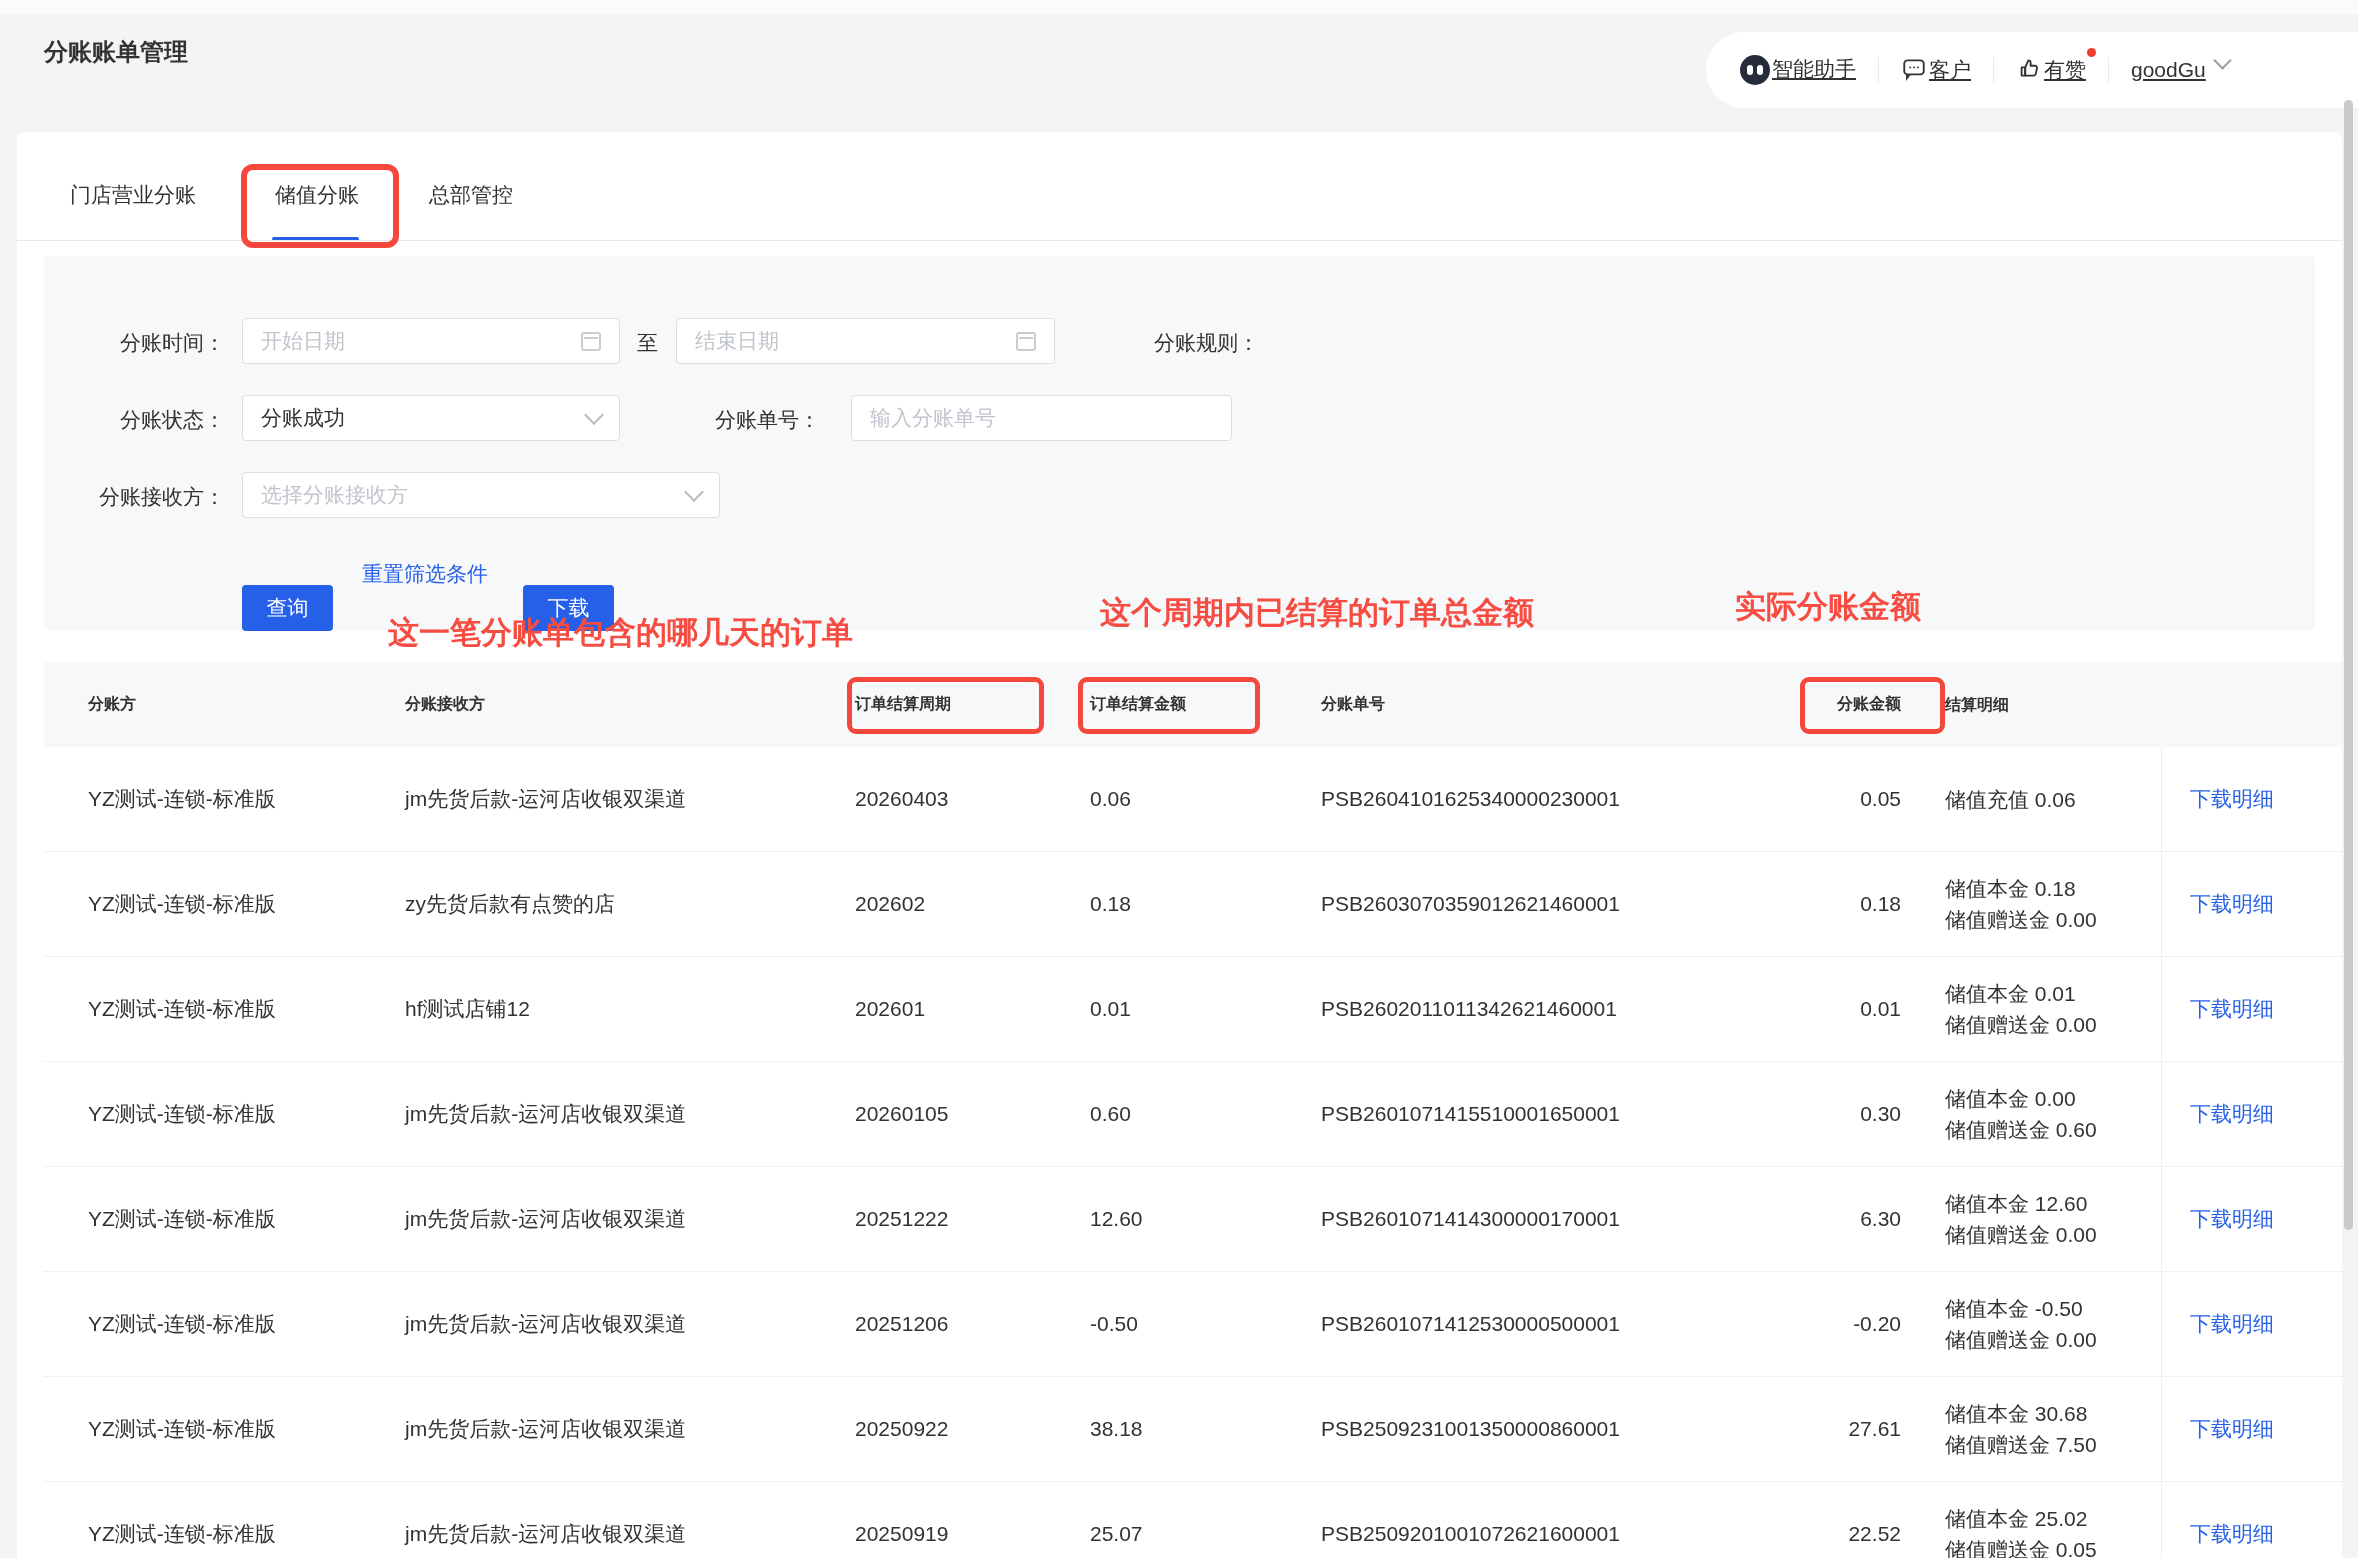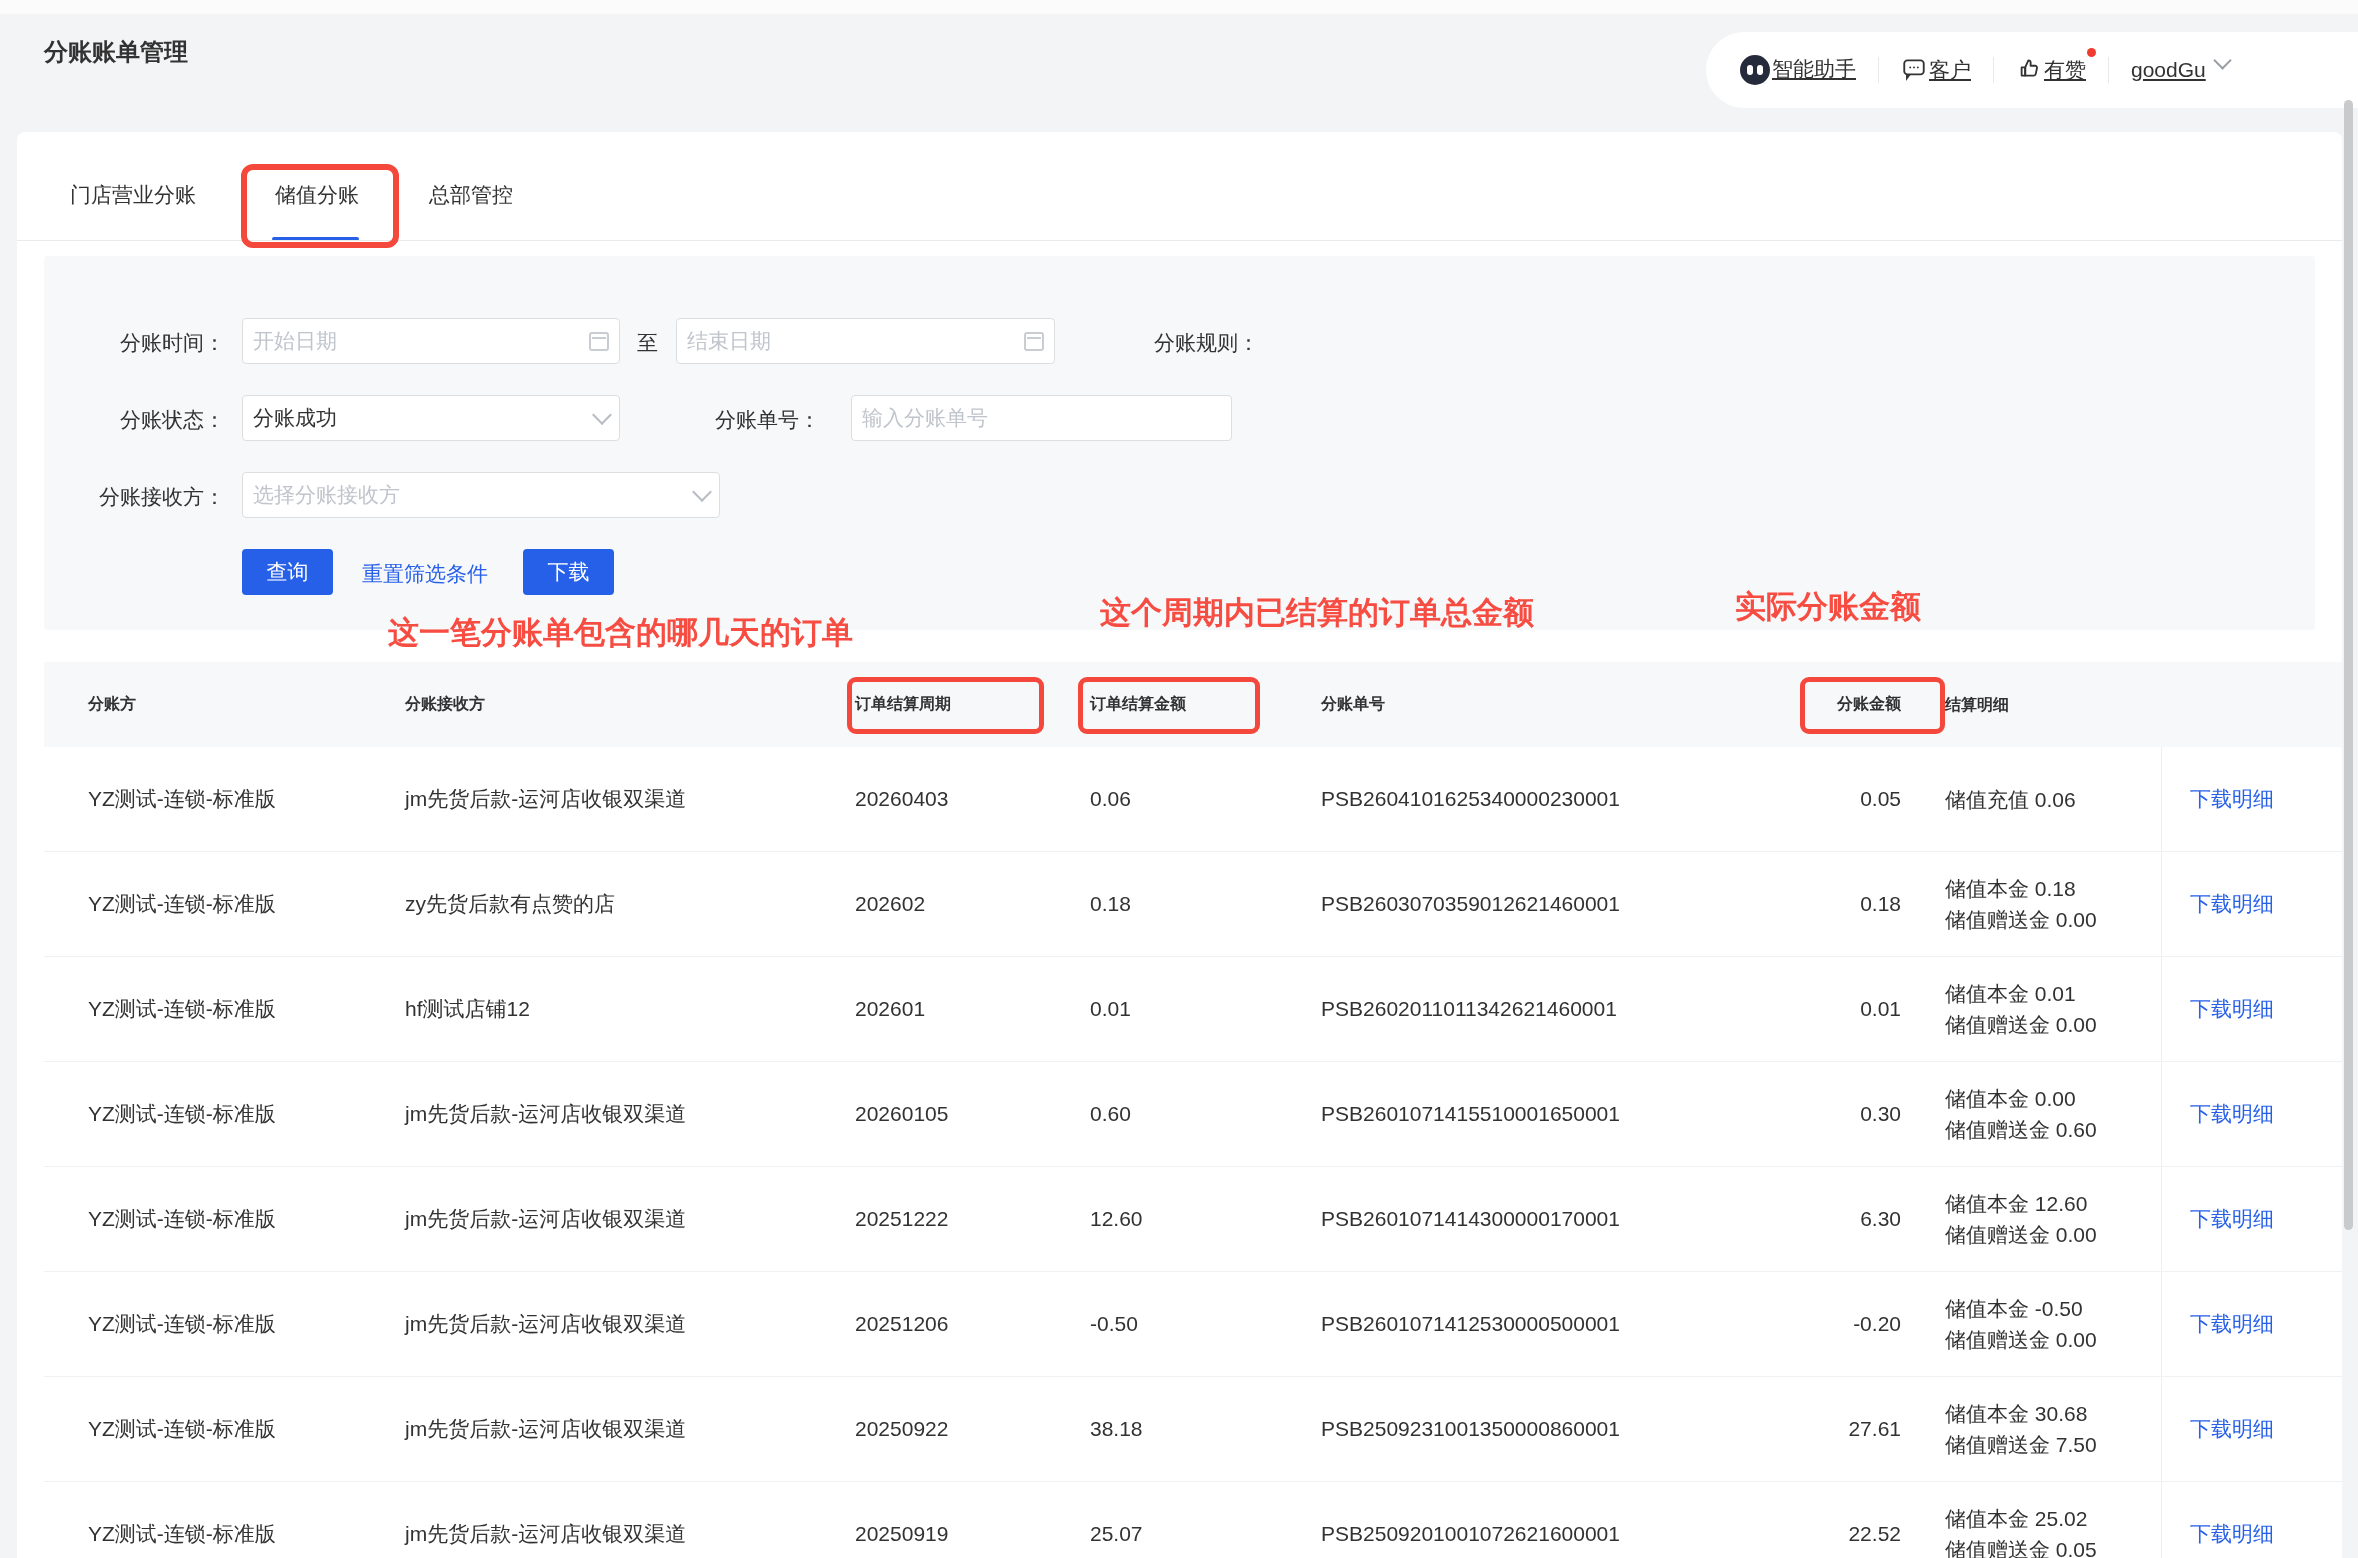--- a/index.html
+++ b/index.html
@@ -38,31 +38,31 @@
 
   
   .tab{position:absolute;top:181px;font-size:21px;color:var(--text);cursor:pointer;}
   .tab-underline{position:absolute;left:272px;top:237px;width:87px;height:4px;background:var(--accent);border-radius:2px;}
   .tabs-divider{position:absolute;left:17px;top:240px;width:2325px;height:1px;background:#e9eaec;}
 
   
   .filter-panel{position:absolute;left:44px;top:256px;width:2271px;height:374px;background:var(--panel);border-radius:4px;}
   .flabel{position:absolute;font-size:21px;color:var(--text);}
   .finput{position:absolute;height:46px;box-sizing:border-box;background:#fff;border:1px solid var(--border);border-radius:4px;
-    font-size:21px;color:var(--text);padding:0 10px;display:flex;align-items:center;}
+    font-size:21px;color:var(--text);padding:0 18px;display:flex;align-items:center;}
   input.finput{outline:none;font-family:inherit;}
   input.finput::placeholder{color:var(--muted);}
   .sel-placeholder{color:var(--muted);flex:1;}
   .sel-value{color:var(--text);flex:1;}
   .sel-chev{width:12px;height:12px;border-right:2px solid #b8bcc4;border-bottom:2px solid #b8bcc4;transform:rotate(45deg);margin-top:-6px;}
   .cal{width:20px;height:19px;border:2px solid #c9ccd0;border-radius:3px;position:relative;box-sizing:border-box;}
   .cal::before{content:'';position:absolute;left:1px;right:1px;top:3px;height:2px;background:#c9ccd0;}
   .date-wrap{justify-content:space-between;}
   .btn{position:absolute;height:46px;width:91px;background:var(--accent);color:#fff;font-size:21px;border:none;border-radius:4px;
-    display:flex;align-items:center;justify-content:center;cursor:pointer;font-family:inherit;}
+    display:flex;align-items:center;justify-content:center;cursor:pointer;font-family:inherit;margin-top:36px;}
   .linkbtn{position:absolute;font-size:21px;color:var(--accent);cursor:pointer;background:none;border:none;font-family:inherit;}
 
   
   .ann{position:absolute;font-size:31px;font-weight:700;color:var(--annotation-red);white-space:nowrap;}
   .redbox{position:absolute;border:5px solid var(--box-red);border-radius:9px;box-sizing:border-box;pointer-events:none;}
   .tabbox{border-width:6px;border-radius:12px;}
 
   
   .table-wrap{position:absolute;left:44px;top:662px;width:2298px;height:896px;overflow:hidden;}
   .thead,.trow{display:grid;grid-template-columns:317px 450px 235px 231px 524px 100px 260px 181px;align-items:center;}

